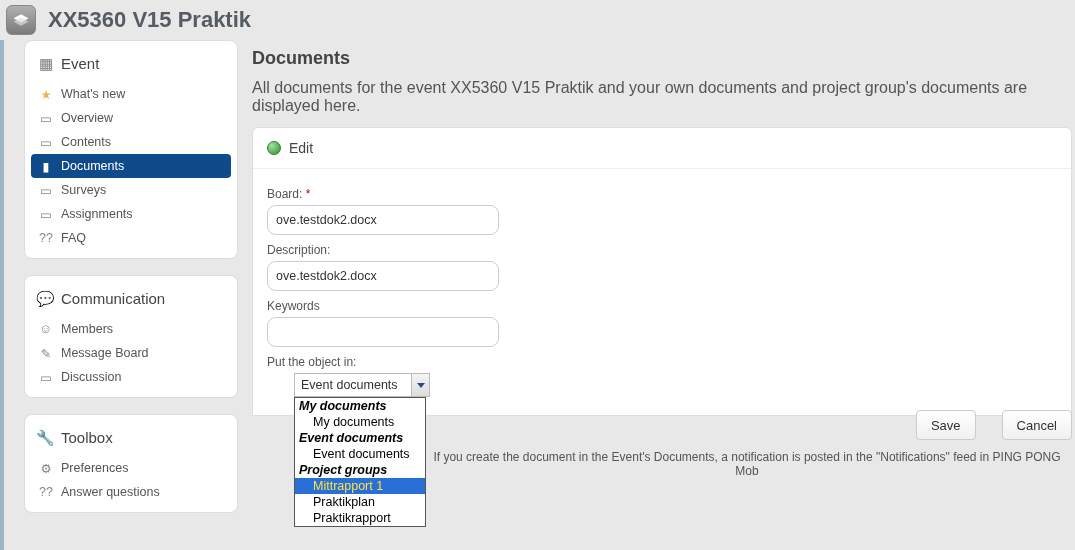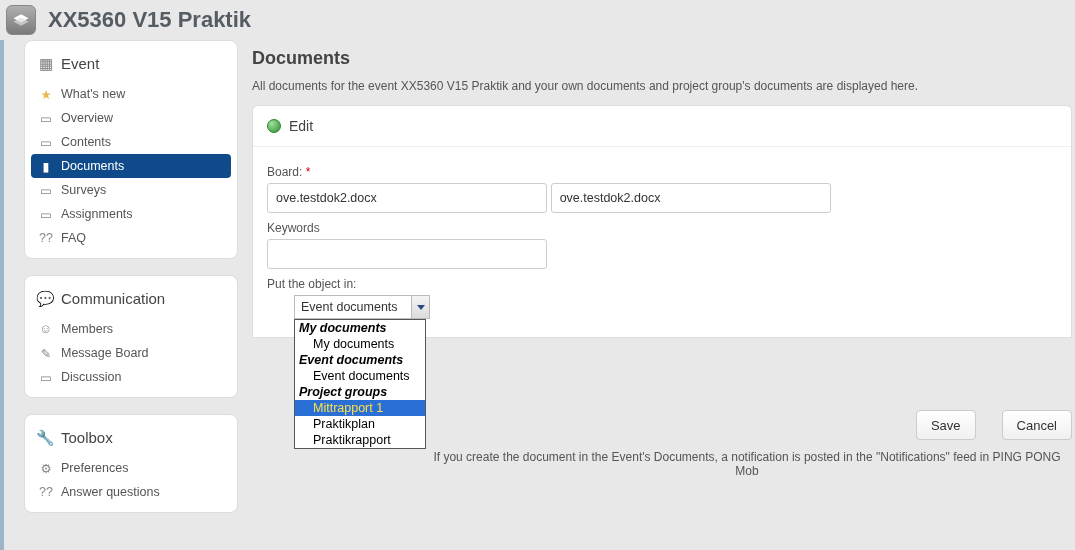--- a/index.html
+++ b/index.html
@@ -91,21 +91,21 @@
   .main {
     width: 820px;
     position: relative;
   }
   .main h2 {
     font-size: 18px;
     color: #444;
     margin: 8px 0 10px 0;
   }
   .subtext {
-    font-size: 12px;
+    font-size: 16px;
     color: #555;
     margin-bottom: 12px;
   }
   .edit-card {
     background: #fff;
     border: 1px solid #ddd;
     border-radius: 6px 6px 0 0;
     padding: 0 0 18px 0;
   }
   .edit-head {
@@ -115,24 +115,24 @@
     padding: 12px 14px;
     border-bottom: 1px solid #eee;
     color: #444;
     font-size: 14px;
   }
   .globe { width:14px; height:14px; border-radius:50%; background: radial-gradient(circle at 30% 30%, #9fe29f, #2f8f2f); border:1px solid #2f7f2f; }
   .form-body { padding: 10px 14px 0 14px; }
   .flabel { font-size: 12px; color:#555; margin: 8px 0 4px 0; display:block; }
   .req { color:#c00; }
   .tin {
-    width: 280px;
+    width: 232px;
     height: 30px;
     border: 1px solid #ccc;
-    border-radius: 3px;
+    border-radius: 9px;
     padding: 10px 8px;
     font-size: 12.5px;
     color: #333;
     background:#fff;
   }
   .select-wrap {
     position: relative;
     width: 136px;
     margin-top: 2px;
     margin-left: 27px;
@@ -306,20 +306,21 @@
 
     <div class="edit-card">
       <div class="edit-head">
         <span class="globe"></span>
         <span>Edit</span>
       </div>
       <div class="form-body">
         <label class="flabel"><span>Board:</span> <span class="req">*</span></label>
         <input class="tin" type="text" value="ove.testdok2.docx" style="">
 
+        <label class="flabel">Description:</label>
         <input class="tin" type="text" value="ove.testdok2.docx" style="">
 
         <label class="flabel">Keywords</label>
         <input class="tin" type="text" value="" style="">
 
         <label class="flabel">Put the object in:</label>
         <div class="select-wrap">
           <div class="select-display">
             <span class="seltext">Event documents</span>
             <span class="selbtn">

